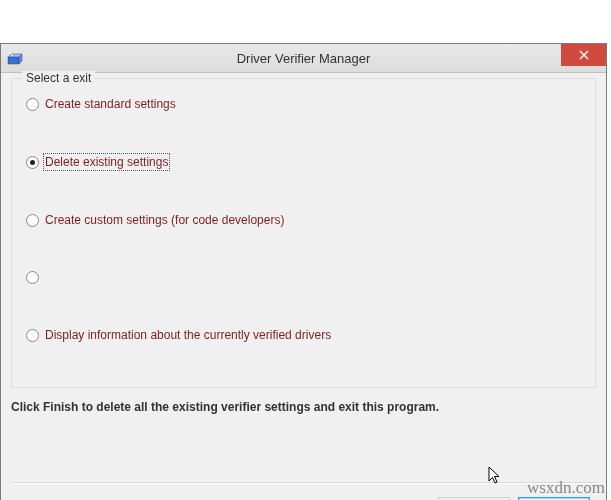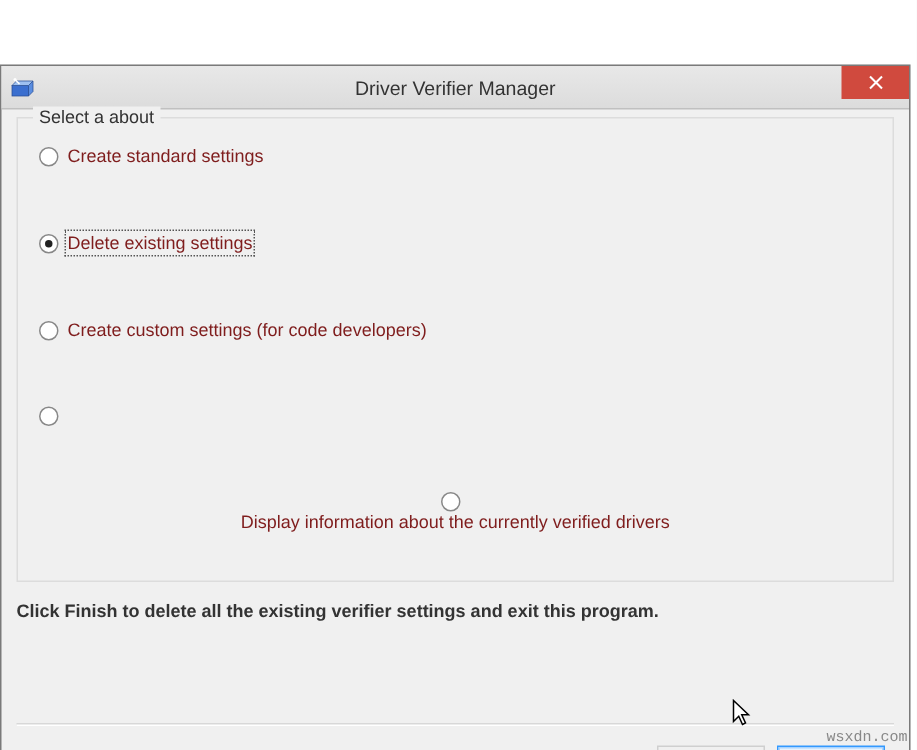--- a/index.html
+++ b/index.html
@@ -83,21 +83,21 @@
     padding: 0 4px;
     color: #333;
     font-size: 12px;
   }
   .radio-row {
     display: flex;
     align-items: center;
     margin-bottom: 44px;
     color: #333;
   }
-  .radio-row:last-child { margin-bottom: 0; flex-direction: column; }
+  .radio-row:last-child { margin-bottom: 0; }
   .radio {
     width: 13px;
     height: 13px;
     border: 1px solid #888;
     border-radius: 50%;
     margin-right: 6px;
     background: #fff;
     display: inline-flex;
     align-items: center;
     justify-content: center;
@@ -171,23 +171,23 @@
     left: 488px;
     top: 466px;
     width: 14px;
     height: 20px;
     pointer-events: none;
   }
   .watermark {
     position: absolute;
     right: 6px;
     bottom: 2px;
-    font-size: 10px;
+    font-size: 17px;
     color: #888;
-    font-family: Liberation Mono, monospace;
+    font-family: Liberation Serif, serif;
   }
 </style>
 </head>
 <body>
 
 <div class="window">
   <div class="titlebar">
     <span class="title-icon">
       <svg width="16" height="16" viewBox="0 0 16 16">
         <rect x="1" y="7" width="11" height="7" fill="#3b6fcf" stroke="#2a4f95" stroke-width="0.5"></rect>
@@ -200,21 +200,21 @@
     <div class="title-text">Driver Verifier Manager</div>
     <div class="close-btn">
       <svg width="10" height="10" viewBox="0 0 10 10">
         <path d="M1 1 L9 9 M9 1 L1 9" stroke="#fff" stroke-width="1.4"></path>
       </svg>
     </div>
   </div>
 
   <div class="client">
     <div class="groupbox">
-      <div class="group-legend">Select a about</div>
+      <div class="group-legend">Select a exit</div>
 
       <div class="radio-row">
         <span class="radio"></span>
         <span class="radio-label">Create standard settings</span>
       </div>
 
       <div class="radio-row">
         <span class="radio selected"></span>
         <span class="radio-label focused">Delete existing settings</span>
       </div>

